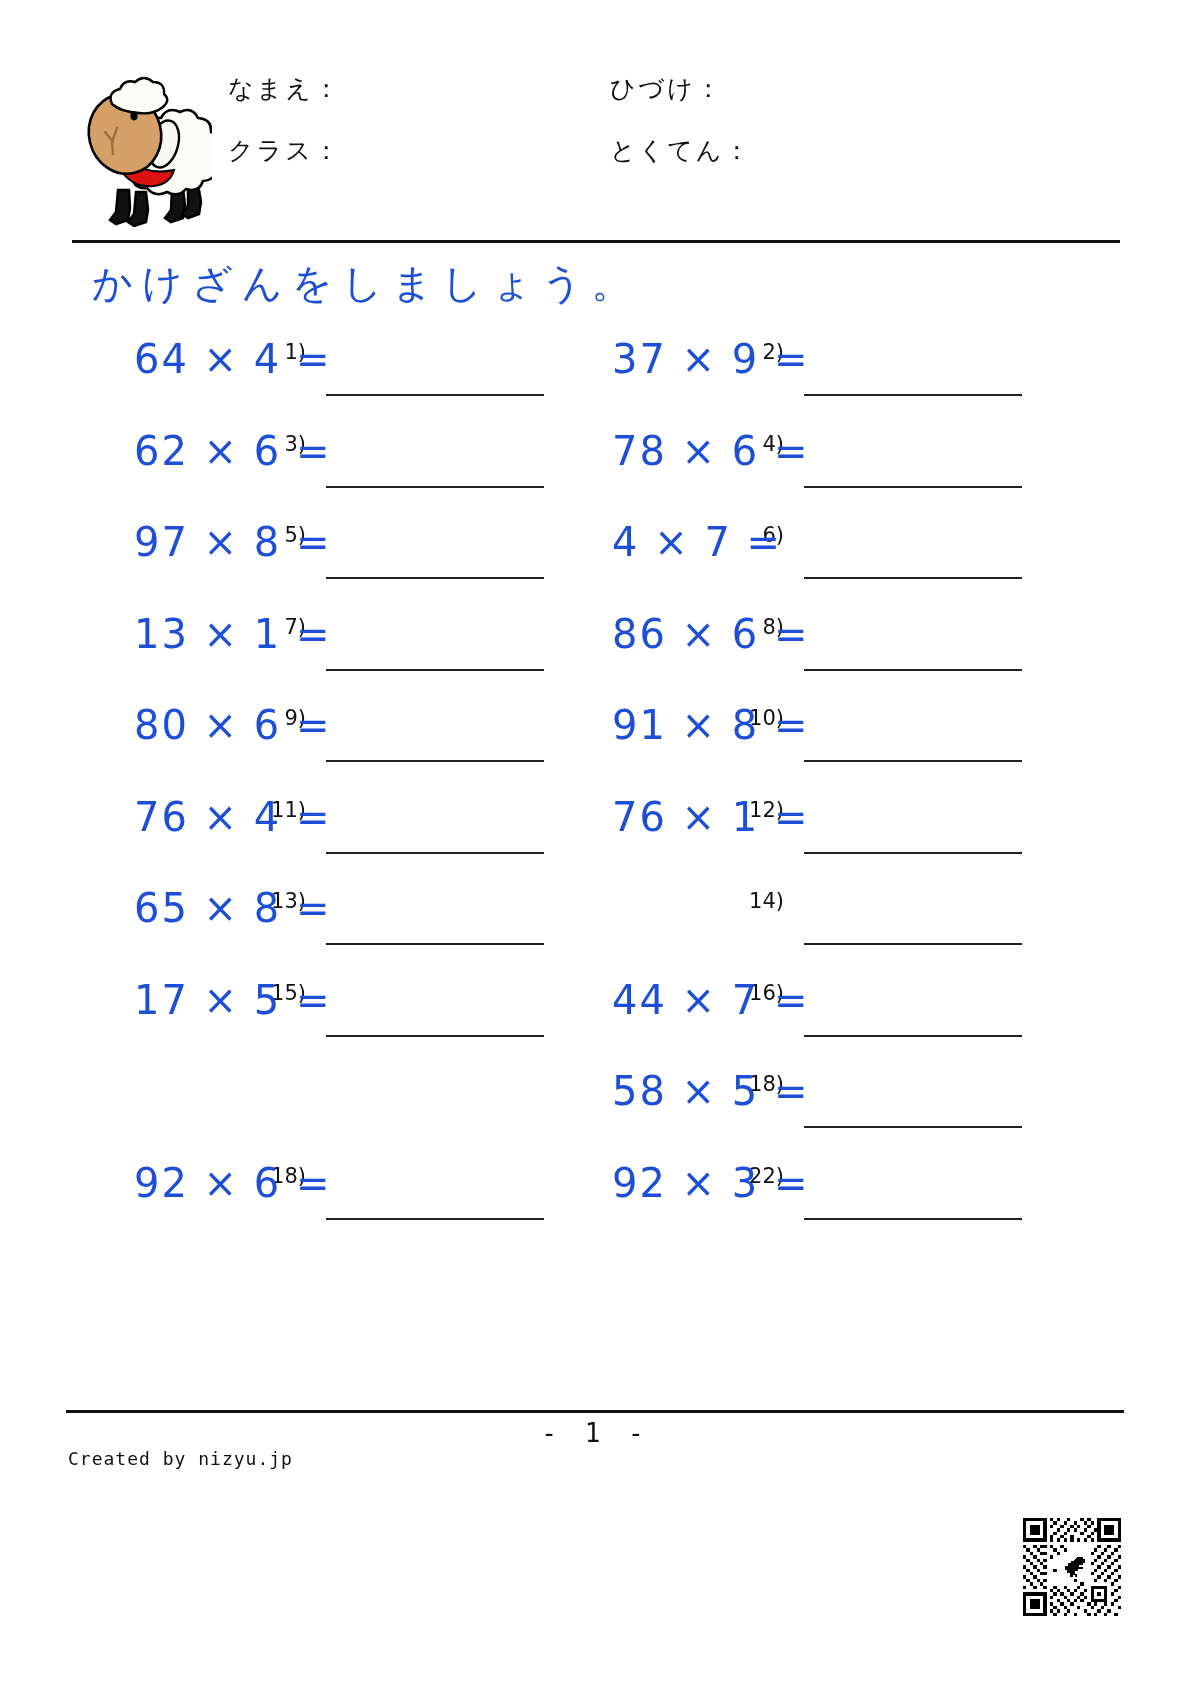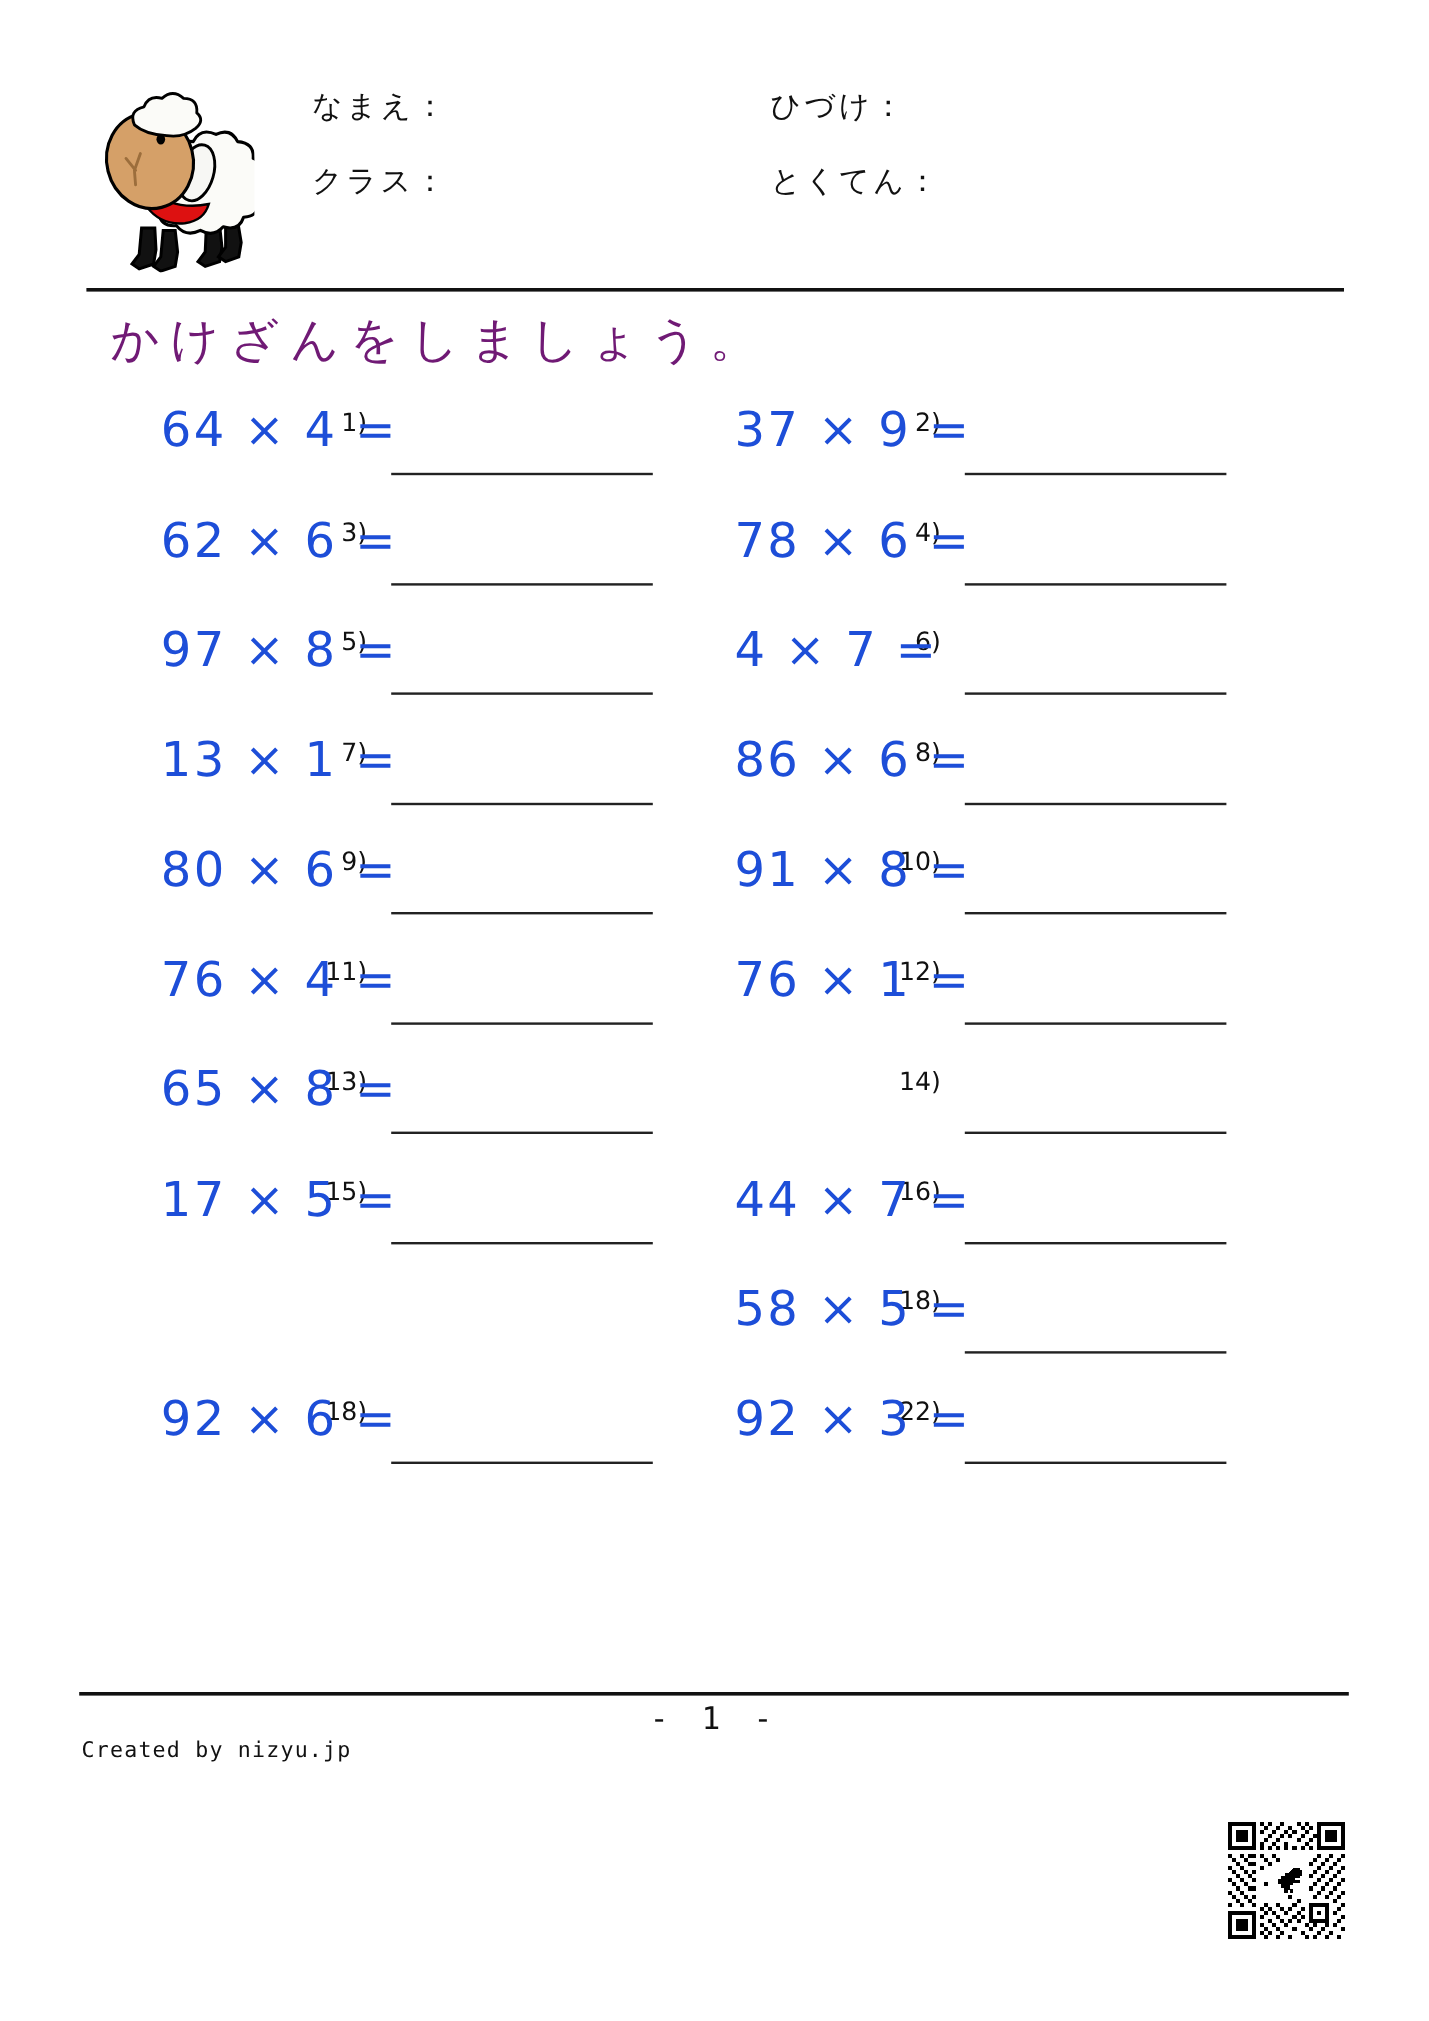--- a/index.html
+++ b/index.html
@@ -43,21 +43,20 @@
   .header-fields {
     position: absolute;
     left: 228px;
     top: 72px;
     width: 860px;
     height: 130px;
   }
   .field-row {
     position: relative;
     height: 62px;
-    margin-left: 32px;
   }
   .field {
     position: absolute;
     font-size: 25px;
     letter-spacing: 3px;
     color: #111111;
     font-family: "DejaVu Sans", sans-serif;
     white-space: nowrap;
   }
   .field.col-left  { left: 0px; }
@@ -72,21 +71,21 @@
     border-top: 3px solid #111111;
   }
 
   
   .title {
     position: absolute;
     left: 92px;
     top: 256px;
     font-size: 40px;
     letter-spacing: 9px;
-    color: #701a75;
+    color: #1d4ed8;
     font-family: Liberation Sans, sans-serif;
     white-space: nowrap;
   }
 
   
   .problems {
     position: absolute;
     left: 78px;
     top: 336px;
     width: 1040px;

